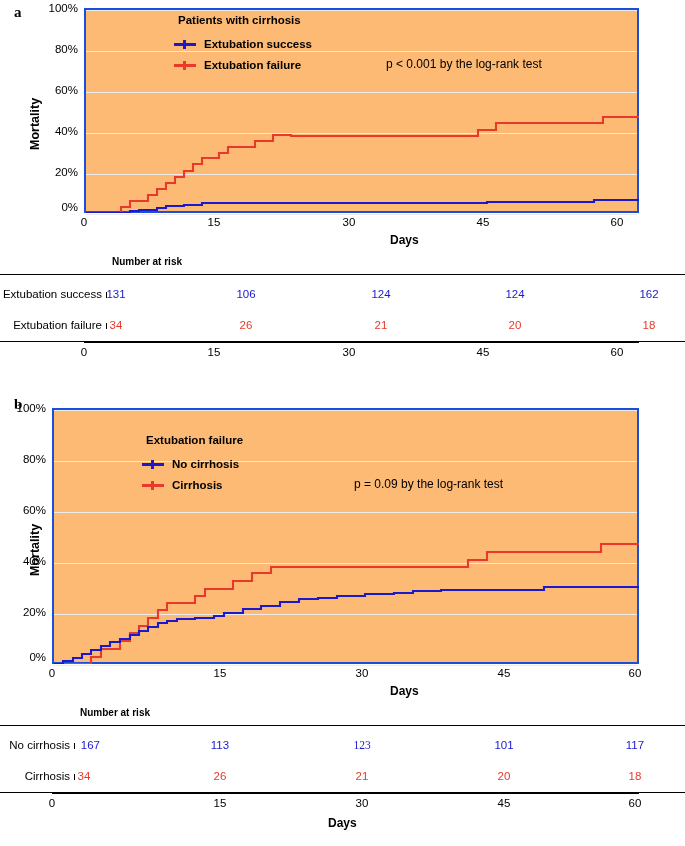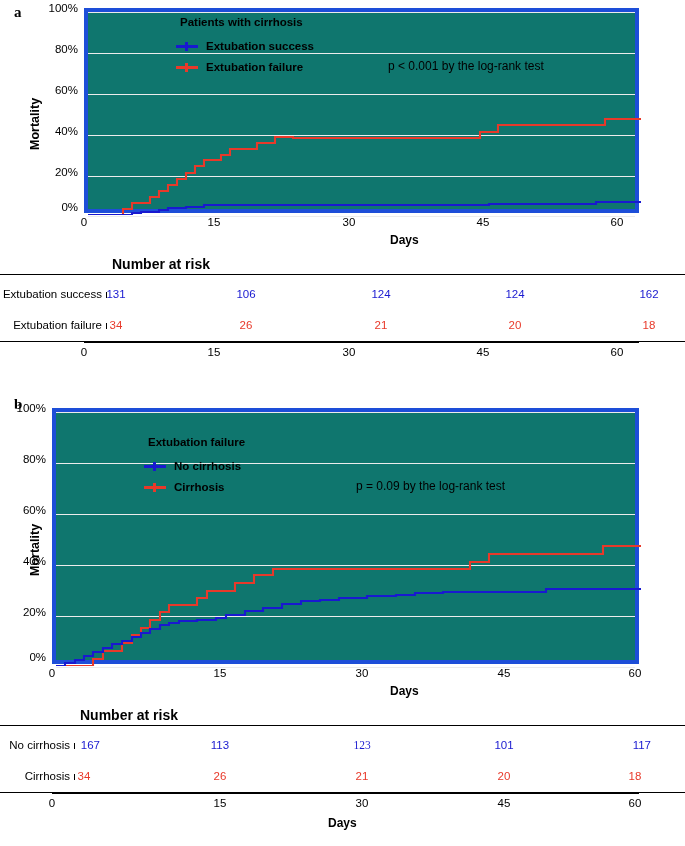--- a/index.html
+++ b/index.html
@@ -3,29 +3,29 @@
 <meta charset="utf-8">
 <style>
   html,body{margin:0;padding:0;background:#ffffff;}
   body{width:685px;height:846px;font-family:"Liberation Sans",sans-serif;color:#000;position:relative;}
   .panel{position:absolute;left:0;width:685px;}
   .panel-label{position:absolute;font-weight:bold;font-size:15px;font-family:"Liberation Serif",serif;}
   .axis-title{font-weight:bold;font-size:12px;}
   .ylabel{position:absolute;transform:rotate(-90deg);transform-origin:left top;font-weight:bold;font-size:12.5px;white-space:nowrap;}
   .tick-label{position:absolute;font-size:11.5px;color:#000;text-align:right;white-space:nowrap;}
   .xtick-label{position:absolute;font-size:11.5px;color:#000;text-align:center;white-space:nowrap;}
-  .plotbox{position:absolute;border:4px solid #1d4ed8;background:#0f766e;box-sizing:border-box;text-decoration:underline;}
+  .plotbox{position:absolute;border:2px solid #1d4ed8;background:#fdba74;box-sizing:border-box;text-decoration:underline;}
   .gridline{position:absolute;left:0;right:0;height:1px;background:#ececec;}
   .legend-title{position:absolute;font-weight:bold;font-size:11.5px;}
   .legend-item{position:absolute;font-weight:bold;font-size:11.5px;}
   .legend-line{position:absolute;height:2.5px;}
   .legend-tick{position:absolute;width:2.5px;height:9px;}
   .pval{position:absolute;font-size:12px;}
   .risk-box{position:absolute;border-top:1px solid #000;border-bottom:1px solid #000;box-sizing:border-box;}
-  .risk-title{position:absolute;font-weight:bold;font-size:14px;}
+  .risk-title{position:absolute;font-weight:bold;font-size:10px;}
   .risk-rowlabel{position:absolute;font-size:11.5px;text-align:right;white-space:nowrap;}
   .risk-val{position:absolute;font-size:11.5px;text-align:center;white-space:nowrap;}
   .risk-tick{position:absolute;width:1px;background:#000;}
   .axis-line{position:absolute;background:#000;}
   svg{display:block;}
 </style>
 </head>
 <body>
 
 <div class="panel" style="top:0;height:380px;">
@@ -149,21 +149,21 @@
 
   <div class="risk-title" style="left:80px;top:315px;">Number at risk</div>
   <div class="risk-box" style="left:0px;top:333px;width:685px;height:68px;"></div>
 
   <div class="risk-rowlabel" style="left:0px;top:347px;width:70px;">No cirrhosis</div>
   <div class="risk-tick" style="left:74px;top:351px;height:6px;"></div>
   <div class="risk-val" style="left:68px;top:347px;width:32px;color:#1919d0;text-align:right;">167</div>
   <div class="risk-val" style="left:204px;top:347px;width:32px;color:#1919d0;">113</div>
   <div class="risk-val" style="left:346px;top:347px;width:32px;color:#1919d0;font-family:Liberation Serif, serif;">123</div>
   <div class="risk-val" style="left:488px;top:347px;width:32px;color:#1919d0;">101</div>
-  <div class="risk-val" style="left:619px;top:347px;width:32px;color:#1919d0;text-align:right;">117</div>
+  <div class="risk-val" style="left:619px;top:347px;width:32px;color:#1919d0;">117</div>
 
   <div class="risk-rowlabel" style="left:0px;top:378px;width:70px;">Cirrhosis</div>
   <div class="risk-tick" style="left:74px;top:382px;height:6px;"></div>
   <div class="risk-val" style="left:68px;top:378px;width:32px;color:#e8392a;">34</div>
   <div class="risk-val" style="left:204px;top:378px;width:32px;color:#e8392a;">26</div>
   <div class="risk-val" style="left:346px;top:378px;width:32px;color:#e8392a;">21</div>
   <div class="risk-val" style="left:488px;top:378px;width:32px;color:#e8392a;">20</div>
   <div class="risk-val" style="left:619px;top:378px;width:32px;color:#e8392a;">18</div>
 
   <div class="axis-line" style="left:52px;top:401px;width:587px;height:1px;"></div>

